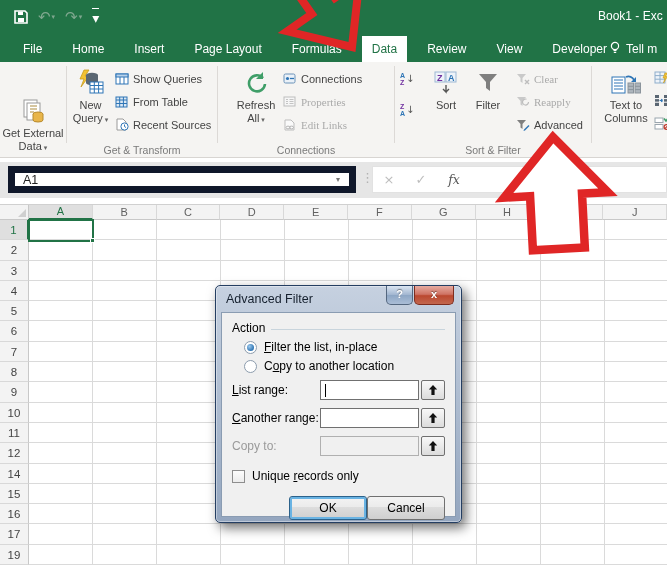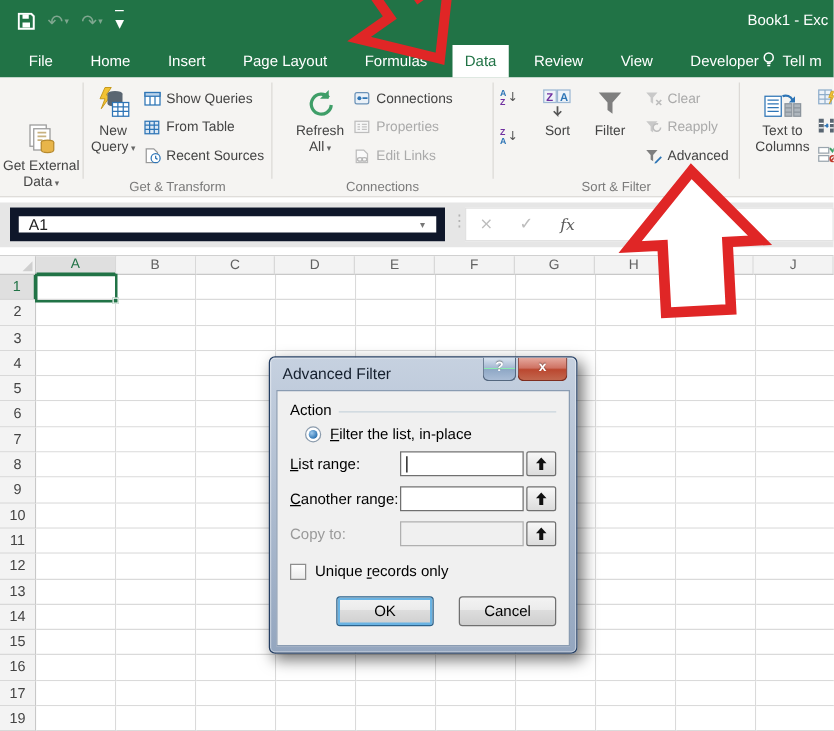--- a/index.html
+++ b/index.html
@@ -26,21 +26,21 @@
   #ribbon { position:absolute; left:0; top:62px; width:667px; height:96px; background:#f5f4f2; border-bottom:1px solid #d8d5d2; display:flex; }
   .rgroup { position:relative; height:100%; flex:none; }
   .vsep { flex:none; width:1px; background:#dcd9d6; margin:4px 0 14px 0; }
   .grouplabel { position:absolute; bottom:1px; left:0; right:0; text-align:center; font-size:10.5px; color:#7a7a7a; white-space:nowrap; }
   .bigbtn { display:flex; flex-direction:column; align-items:center; padding-top:3px; color:#444; cursor:default; }
   .bigbtn .bicon { height:32px; display:flex; align-items:center; justify-content:center; }
   .blabel { font-size:11px; line-height:13px; color:#444; text-align:center; white-space:nowrap; }
   .dd { font-size:7px; color:#666; margin-left:2px; }
   .smallcol { display:flex; flex-direction:column; justify-content:flex-start; padding-top:6px; }
   .smallbtn { display:flex; align-items:center; gap:4px; height:23px; font-size:11px; color:#444; white-space:nowrap; cursor:default; }
-  .smallbtn.disabled { color:#aaa; }
+  .smallbtn.disabled { color:#aaa;font-family:Liberation Serif, serif; }
   .sicon { width:15px; height:13px; flex:none; display:flex; align-items:center; justify-content:center; }
   .azbtn { display:flex; align-items:center; height:23px; cursor:default; }
   .azletters { display:flex; flex-direction:column; font-size:7px; font-weight:bold; line-height:7px; }
   .azarrow { color:#555; font-size:10px; margin-left:1px; font-family:"DejaVu Sans",sans-serif; }
   .c-blue { color:#2e75b6; } .c-purple { color:#7030a0; }
 
   
   #fedge { position:absolute; left:0; top:158px; width:667px; height:4px; background:#fff; }
   #formulabar { position:absolute; left:0; top:162px; width:667px; height:36px; background:#e6e6e6; }
   #name-box { position:absolute; left:8px; top:4px; width:348px; height:27px; background:#fff; border:7px solid #0f172a; display:flex; align-items:center; }
@@ -84,21 +84,21 @@
   .field-row { display:flex; align-items:center; margin-top:6px; height:22px; }
   .field-row .flabel { width:88px; flex:none; }
   .field-row .fbox { position:relative; flex:1; height:20px; background:#fff; border:1px solid #707070; }
   .field-row .fbox input { position:absolute; inset:0; border:none; outline:none; width:100%; height:100%; font:12px "Liberation Sans",sans-serif; padding:0 3px; background:transparent; }
   .field-row .caret { position:absolute; left:4px; top:3px; width:1px; height:13px; background:#000; }
   .field-row.disabled .flabel { color:#9a9a9a; }
   .field-row.disabled .fbox { background:#f0f0f0; border-color:#b0b0b0; }
   .rangebtn { width:24px; height:20px; flex:none; margin-left:2px; border:1px solid #707070; border-radius:2px; background:linear-gradient(#f8f8f8,#dcdcdc); display:flex; align-items:center; justify-content:center; cursor:default; }
   #unique-row { display:flex; align-items:center; gap:7px; margin-top:12px; }
   .checkbox { width:13px; height:13px; border:1px solid #8e8e8e; background:linear-gradient(#fdfdfd,#ececec); flex:none; }
-  #dlg-buttons { display:flex; justify-content:flex-end; gap:20px; margin-top:13px; }
+  #dlg-buttons { display:flex; justify-content:flex-end; gap:0; margin-top:13px; }
   .dbtn { width:78px; height:24px; font:12px "Liberation Sans",sans-serif; text-align:center; line-height:22px; border-radius:3px; background:linear-gradient(#f3f3f3,#ebebeb 45%,#dddddd 46%,#cfcfcf); border:1px solid #707070; cursor:default; }
   .dbtn.default { border:1px solid #2c628b; box-shadow:inset 0 0 0 2px #69b3e3; }
 
   
   .arrow-svg { position:absolute; z-index:90; pointer-events:none; }
 </style>
 </head>
 <body>
 
 <div id="titlebar">
@@ -568,33 +568,20 @@
         <div class="gcell"></div>
         <div class="gcell"></div>
         <div class="gcell"></div>
         <div class="gcell"></div>
         <div class="gcell"></div>
         <div class="gcell"></div>
         <div class="gcell"></div>
         <div class="gcell"></div>
       </div>
       <div class="grow">
-        <div class="rowh">13</div>
-        <div class="gcell"></div>
-        <div class="gcell"></div>
-        <div class="gcell"></div>
-        <div class="gcell"></div>
-        <div class="gcell"></div>
-        <div class="gcell"></div>
-        <div class="gcell"></div>
-        <div class="gcell"></div>
-        <div class="gcell"></div>
-        <div class="gcell"></div>
-      </div>
-      <div class="grow">
         <div class="rowh">14</div>
         <div class="gcell"></div>
         <div class="gcell"></div>
         <div class="gcell"></div>
         <div class="gcell"></div>
         <div class="gcell"></div>
         <div class="gcell"></div>
         <div class="gcell"></div>
         <div class="gcell"></div>
         <div class="gcell"></div>
@@ -667,20 +654,24 @@
 
   <div id="dlg-content">
     <div id="action-row">
       <span>Action</span>
       <span class="gline"></span>
     </div>
 
     <div class="radio-row">
       <span class="radio checked"></span>
       <span><span class="ak">F</span><span>ilter the list, in-place</span></span>
+    </div>
+    <div class="radio-row">
+      <span class="radio"></span>
+      <span><span>C</span><span class="ak">o</span><span>py to another location</span></span>
     </div>
 
     <div class="field-row">
       <span class="flabel"><span class="ak">L</span><span>ist range:</span></span>
       <span class="fbox">
         <input value="" style="">
         <span class="caret"></span>
       </span>
       <span class="rangebtn">
         <svg width="12" height="12" viewBox="0 0 12 12">

